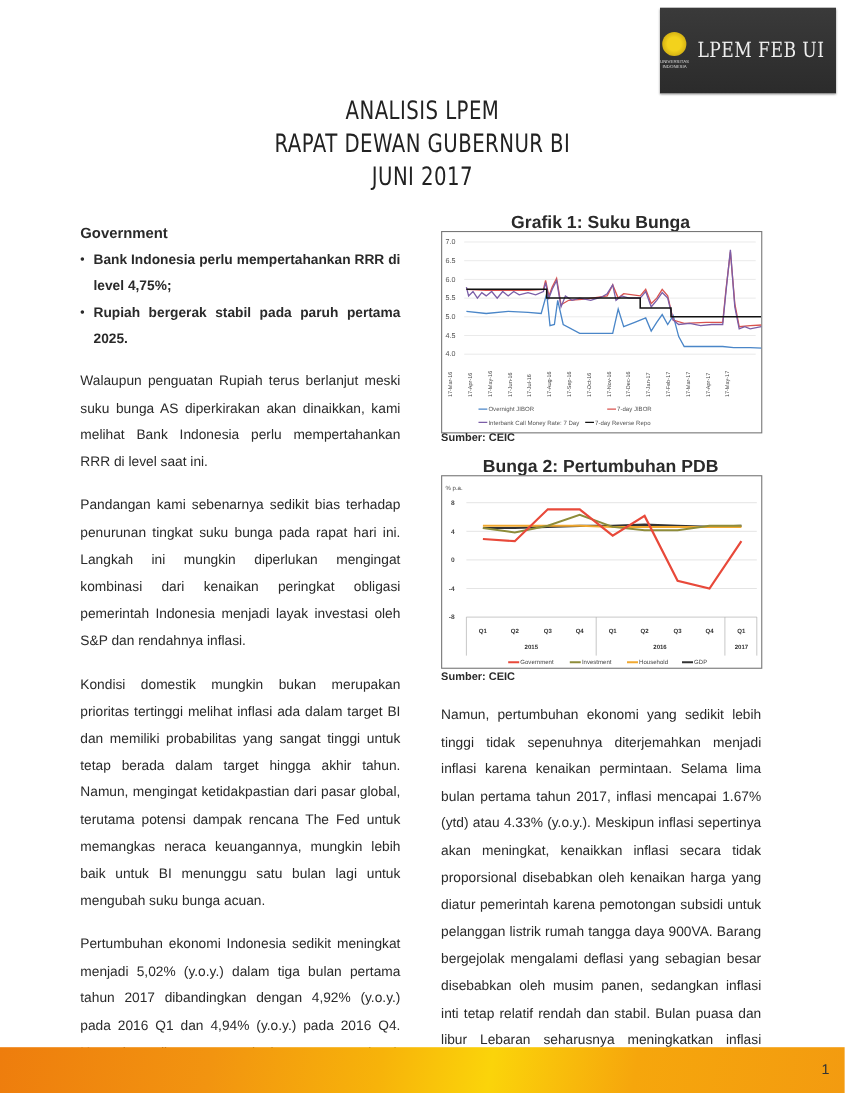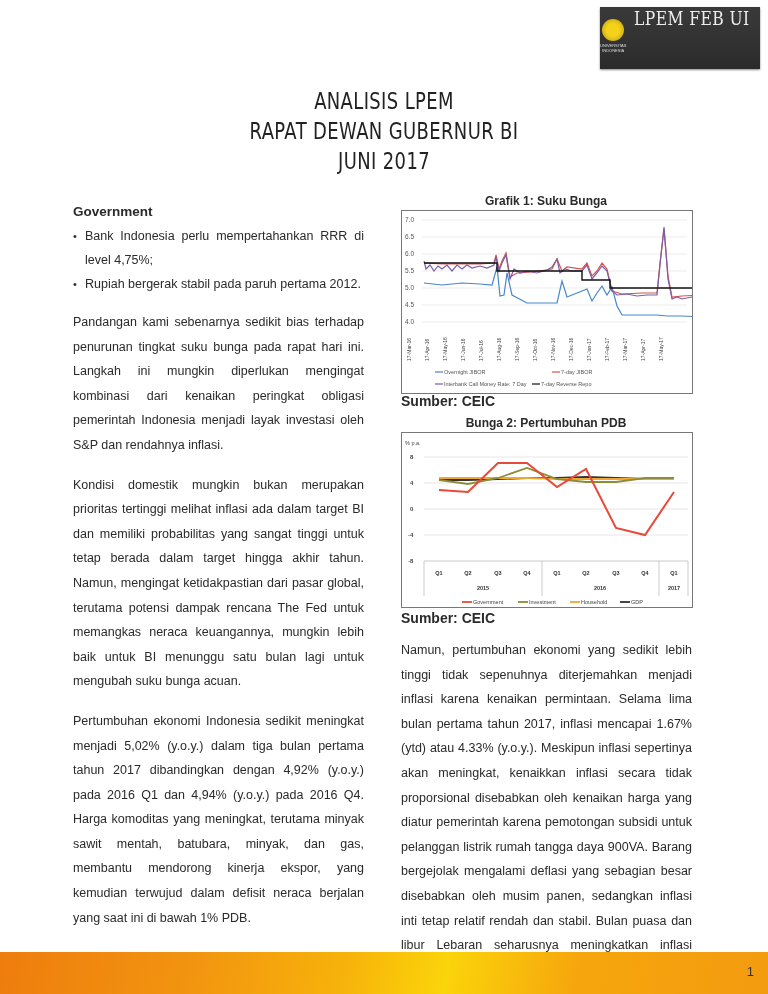--- a/index.html
+++ b/index.html
@@ -1,35 +1,35 @@
 <!DOCTYPE html>
 <html><head>
 <meta charset="utf-8">
 <style>
   html,body{margin:0;padding:0;}
   body{width:768px;height:994px;position:relative;background:#fff;overflow:hidden;font-family:"Liberation Sans",sans-serif;color:#2a2a2a;}
-  .logo{position:absolute;left:600px;top:7px;width:160px;height:62px;background:linear-gradient(180deg,#3a3a3a,#2b2b2b);box-shadow:0 1px 2px #888;display:flex;}
+  .logo{position:absolute;left:600px;top:7px;width:160px;height:78px;background:linear-gradient(180deg,#3a3a3a,#2b2b2b);box-shadow:0 1px 2px #888;display:flex;align-items:center;}
   .logo-emblem{width:48px;height:58px;display:flex;flex-direction:column;align-items:center;justify-content:center;}
   .logo-emblem .seal{width:22px;height:22px;border-radius:50%;background:radial-gradient(circle,#f3d21c 40%,#b8940c 100%);}
   .logo-emblem .ut{font-size:4px;color:#ddd;margin-top:2px;line-height:5px;text-align:center;}
   .logo-sep{width:1px;height:46px;background:#888;margin-right:8px;}
   .logo-text{font-family:"DejaVu Serif",serif;color:#eee;font-size:19px;letter-spacing:0.5px;transform:scaleX(0.82);transform-origin:left center;white-space:nowrap;}
   .title{position:absolute;left:0;width:768px;top:86px;text-align:center;font-family:"DejaVu Sans",sans-serif;font-size:23px;line-height:30px;color:#222;transform:scaleX(0.78);letter-spacing:0.5px;}
   .title div{white-space:nowrap;}
   .col{position:absolute;font-size:12.5px;line-height:24.6px;text-align:justify;}
   .left{left:73px;width:291px;top:200px;}
   .right{left:401px;width:291px;}
   h3{margin:0;font-size:13.5px;font-weight:bold;line-height:24px;}
-  ul{margin:0;padding:0;list-style:none;}
+  ul{margin:0;padding:0;list-style:none;font-weight:bold;}
   li{position:relative;padding-left:12px;line-height:24px;}
   li:before{content:"•";position:absolute;left:0;top:0;font-size:11px;}
   p{margin:0 0 15px 0;}
-  .chart-title{position:absolute;font-weight:bold;font-size:12px;text-align:center;}
+  .chart-title{position:absolute;font-weight:bold;font-size:16px;text-align:center;}
   .chart-box{position:absolute;border:1px solid #777;background:#fff;}
-  .src{position:absolute;font-weight:bold;font-size:14px;}
+  .src{position:absolute;font-weight:bold;font-size:10px;}
   .footer{position:absolute;left:0;top:952px;width:768px;height:42px;background:linear-gradient(100deg,#ee7d0d 0%,#f29410 25%,#f7b30a 45%,#fbd40a 58%,#f6a60c 75%,#f39b10 100%);}
   .pagenum{position:absolute;right:14px;top:12px;font-size:13px;color:#333;}
   svg text{font-family:"Liberation Sans",sans-serif;}
 </style>
 </head>
 <body>
 
 <div class="logo">
   <div class="logo-emblem">
     <div class="seal"></div>
@@ -42,22 +42,23 @@
 <div class="title">
   <div>ANALISIS LPEM</div>
   <div>RAPAT DEWAN GUBERNUR BI</div>
   <div>JUNI 2017</div>
 </div>
 
 <div class="col left">
   <h3>Government</h3>
   <ul style="margin-bottom:14px;">
     <li>Bank Indonesia perlu mempertahankan RRR di level 4,75%;</li>
-    <li>Rupiah bergerak stabil pada paruh pertama 2012.</li>
+    <li>Rupiah bergerak stabil pada paruh pertama 2025.</li>
   </ul>
+  <p>Walaupun penguatan Rupiah terus berlanjut meski suku bunga AS diperkirakan akan dinaikkan, kami melihat Bank Indonesia perlu mempertahankan RRR di level saat ini.</p>
   <p>Pandangan kami sebenarnya sedikit bias terhadap penurunan tingkat suku bunga pada rapat hari ini. Langkah ini mungkin diperlukan mengingat kombinasi dari kenaikan peringkat obligasi pemerintah Indonesia menjadi layak investasi oleh S&amp;P dan rendahnya inflasi.</p>
   <p>Kondisi domestik mungkin bukan merupakan prioritas tertinggi melihat inflasi ada dalam target BI dan memiliki probabilitas yang sangat tinggi untuk tetap berada dalam target hingga akhir tahun. Namun, mengingat ketidakpastian dari pasar global, terutama potensi dampak rencana The Fed untuk memangkas neraca keuangannya, mungkin lebih baik untuk BI menunggu satu bulan lagi untuk mengubah suku bunga acuan.</p>
   <p>Pertumbuhan ekonomi Indonesia sedikit meningkat menjadi 5,02% (y.o.y.) dalam tiga bulan pertama tahun 2017 dibandingkan dengan 4,92% (y.o.y.) pada 2016 Q1 dan 4,94% (y.o.y.) pada 2016 Q4. Harga komoditas yang meningkat, terutama minyak sawit mentah, batubara, minyak, dan gas, membantu mendorong kinerja ekspor, yang kemudian terwujud dalam defisit neraca berjalan yang saat ini di bawah 1% PDB.</p>
 </div>
 
 <div class="chart-title" style="left:401px;top:194px;width:290px;">Grafik 1: Suku Bunga</div>
 <div class="chart-box" style="left:401px;top:210px;width:290px;height:182px;">
   <svg width="290" height="182" viewBox="0 0 290 182">
     <g font-size="6.5" fill="#555">
       <text x="3" y="11">7.0</text>

